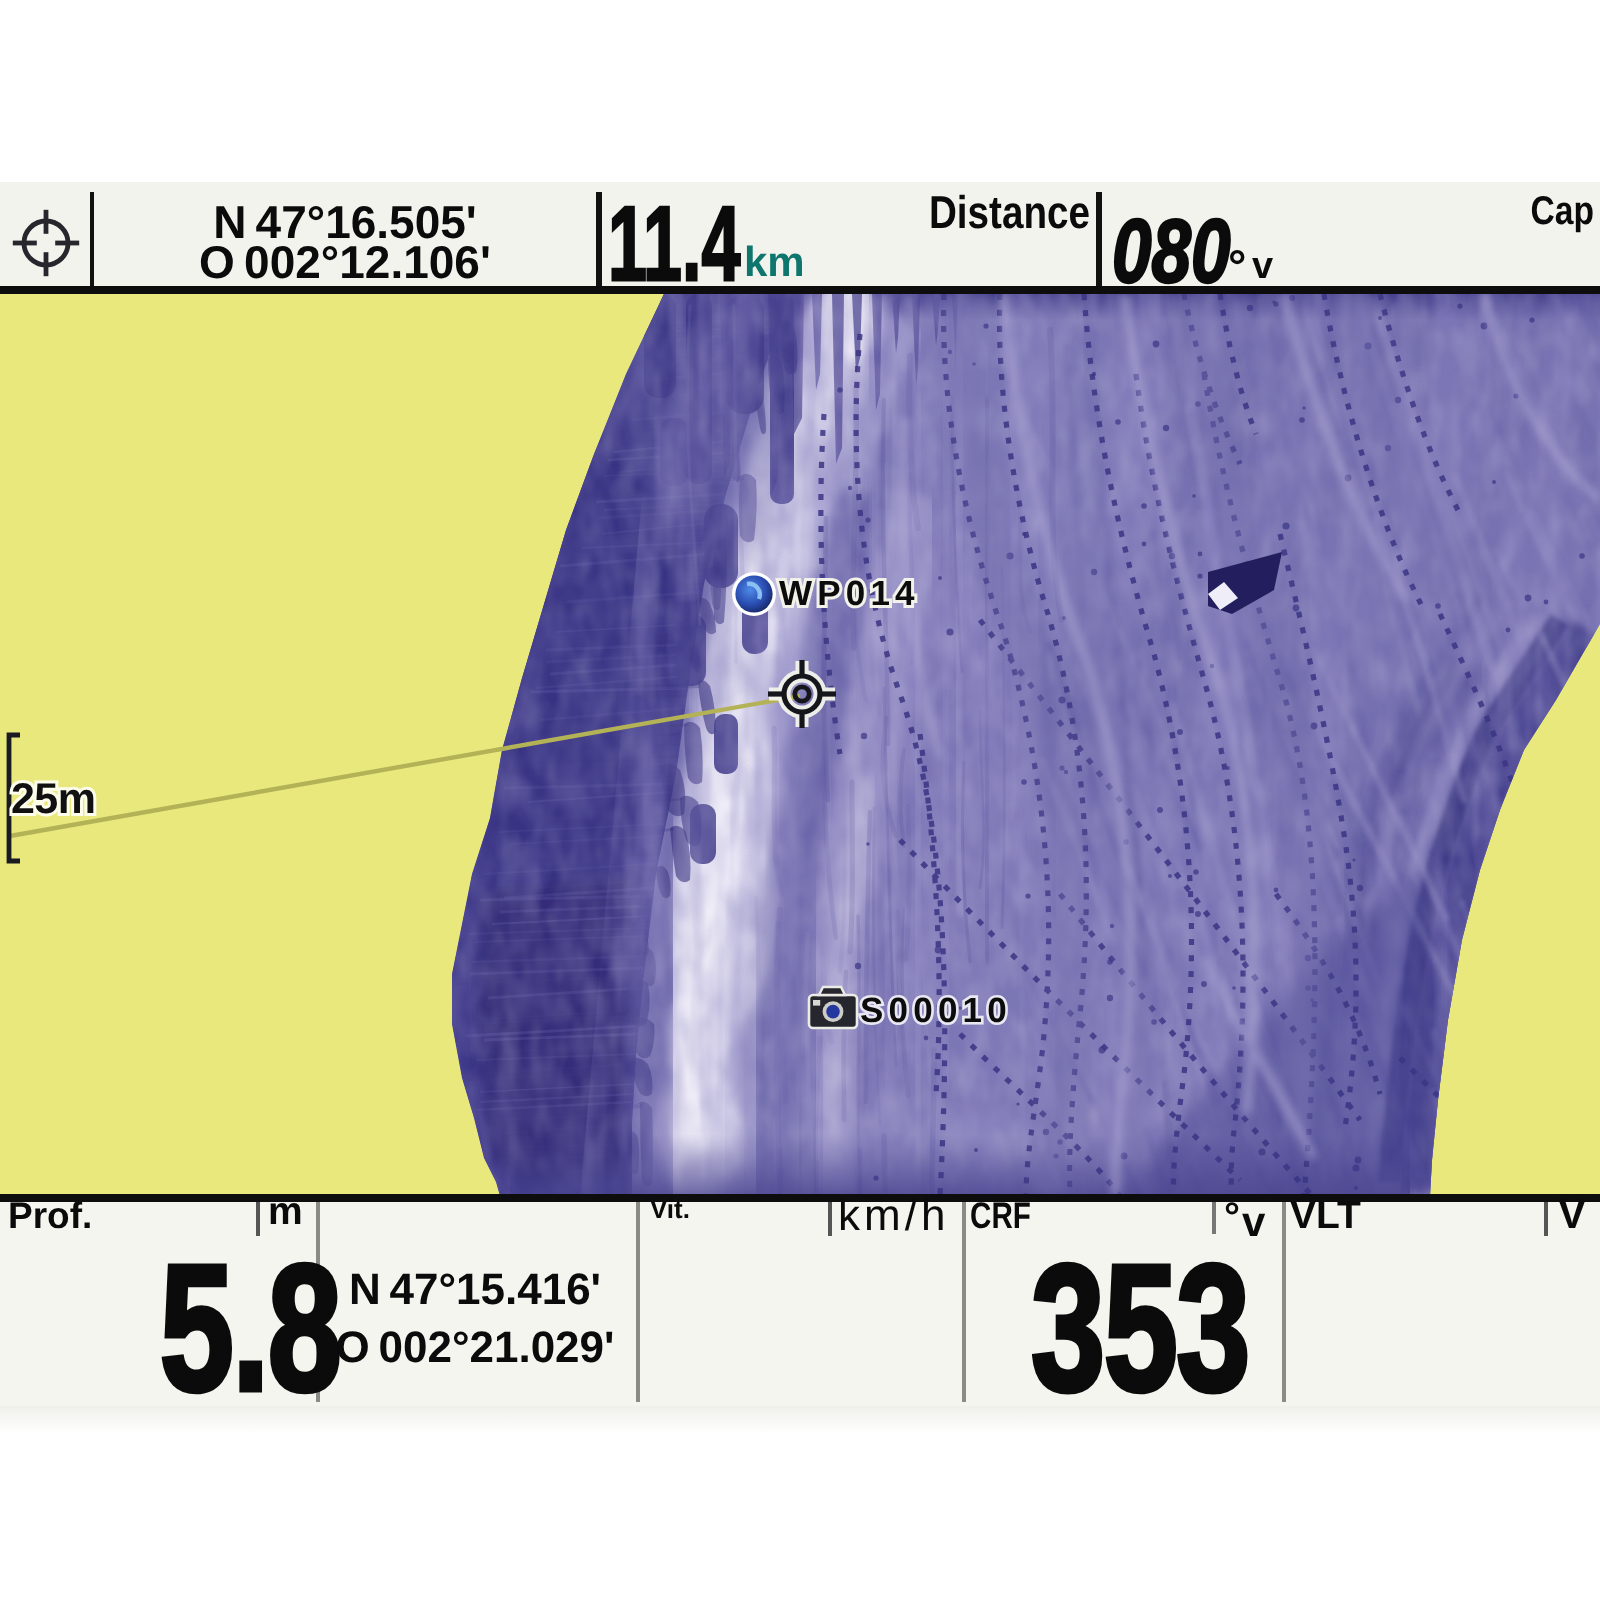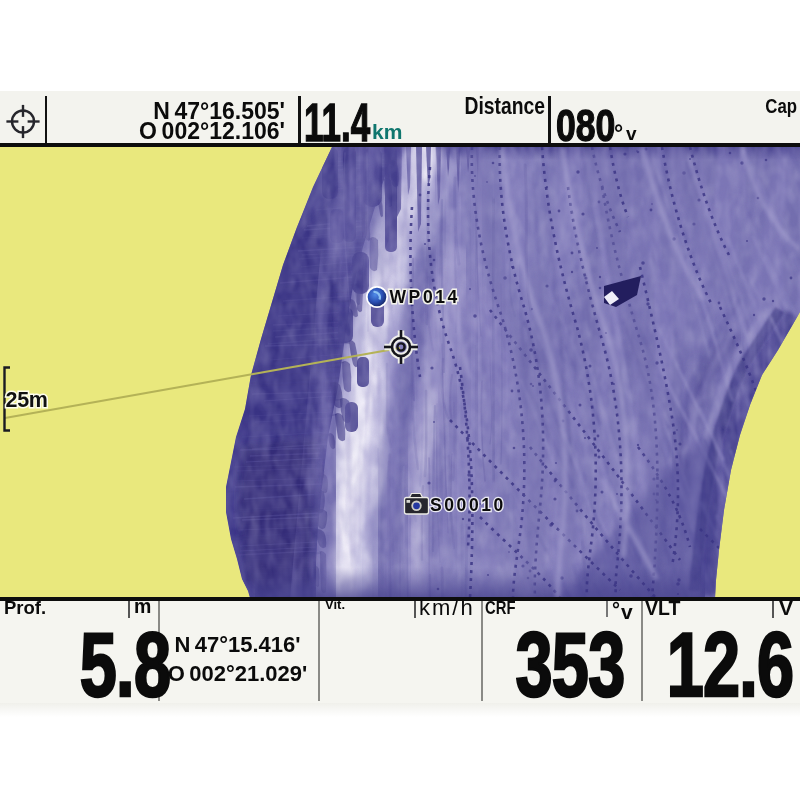--- a/index.html
+++ b/index.html
@@ -18,34 +18,34 @@
     <circle cx="23" cy="33.5" r="11"></circle>
     <line x1="23" y1="16.9" x2="23" y2="28.9"></line>
     <line x1="23" y1="38.1" x2="23" y2="50.1"></line>
     <line x1="6.4" y1="33.5" x2="18.4" y2="33.5"></line>
     <line x1="27.6" y1="33.5" x2="39.6" y2="33.5"></line>
   </g>
 </svg>
 
 <div class="abs" style="left:45px;top:96px;width:2px;height:47px;background:#111;"></div>
 
-<div class="abs" style="left:60px;top:101px;width:225px;text-align:right;font-weight:bold;font-size:23px;line-height:20px;color:#0b0b0b;letter-spacing:0px;">N 47°16.505'<br>O 002°12.106'</div>
+<div class="abs" style="left:60px;top:101px;width:225px;text-align:center;font-weight:bold;font-size:23px;line-height:20px;color:#0b0b0b;letter-spacing:0px;">N 47°16.505'<br>O 002°12.106'</div>
 
 <div class="abs" style="left:298px;top:96px;width:2.5px;height:47px;background:#111;"></div>
 
 <div class="abs" style="left:304px;top:100px;width:72px;height:44px;overflow:visible;">
   <span class="abs" style="left:0;top:0;font-weight:bold;font-size:53px;line-height:45px;color:#0b0b0b;transform:scaleX(0.66);transform-origin:0 0;-webkit-text-stroke:1.4px #0b0b0b;">11.4</span>
 </div>
 <div class="abs" style="left:372px;top:122px;font-weight:bold;font-size:21px;color:#0f766e;line-height:20px;">km</div>
 
 <div class="abs" style="left:400px;top:93px;width:145px;text-align:right;font-weight:bold;font-size:23px;color:#0b0b0b;transform:scaleX(0.84);transform-origin:100% 0;">Distance</div>
 
 <div class="abs" style="left:548px;top:96px;width:2.5px;height:47px;background:#111;"></div>
 
-<div class="abs" style="left:556px;top:107px;width:64px;height:38px;">
+<div class="abs" style="left:556px;top:107px;width:64px;height:38px;font-style:italic;">
   <span class="abs" style="left:0;top:0;font-weight:bold;font-size:45px;line-height:37px;color:#0b0b0b;transform:scaleX(0.79);transform-origin:0 0;-webkit-text-stroke:1.3px #0b0b0b;">080</span>
 </div>
 <div class="abs" style="left:614px;top:120px;font-weight:bold;font-size:23px;color:#0b0b0b;">°</div>
 <div class="abs" style="left:626px;top:123px;font-weight:bold;font-size:19px;color:#0b0b0b;">v</div>
 
 <div class="abs" style="left:707px;top:95px;width:90px;text-align:right;font-weight:bold;font-size:20px;color:#0b0b0b;transform:scaleX(0.84);transform-origin:100% 0;">Cap</div>
 
 <div class="abs" style="left:0;top:143px;width:800px;height:4px;background:#0d0d0d;"></div>
 
 <svg class="abs" style="left:0;top:147px;" width="800" height="451" viewBox="0 0 800 451">
@@ -747,17 +747,14 @@
 <div class="abs" style="left:612px;top:598px;font-weight:bold;font-size:20px;color:#0b0b0b;">°</div>
 <div class="abs" style="left:621px;top:600px;font-weight:bold;font-size:21px;color:#0b0b0b;">v</div>
 
 <div class="abs" style="left:482px;top:631px;width:159px;height:70px;">
   <span class="abs" style="left:88px;top:0;font-weight:bold;font-size:90px;line-height:68px;color:#0b0b0b;transform:translateX(-50%) scaleX(0.74);transform-origin:50% 0;letter-spacing:-1px;-webkit-text-stroke:2.6px #0b0b0b;">353</span>
 </div>
 
 <div class="abs" style="left:645px;top:597px;font-weight:bold;font-size:19.5px;color:#0b0b0b;text-align:center;">VLT</div>
 <div class="abs" style="left:779px;top:596px;font-weight:bold;font-size:21px;color:#0b0b0b;">V</div>
 
-<div class="abs" style="left:641px;top:631px;width:159px;height:70px;">
-  <span class="abs" style="left:89px;top:0;font-weight:bold;font-size:90px;line-height:68px;color:#0b0b0b;transform:translateX(-50%) scaleX(0.74);transform-origin:50% 0;letter-spacing:-1px;-webkit-text-stroke:2.6px #0b0b0b;">12.6</span>
+
 </div>
 
-</div>
-
 </body></html>

